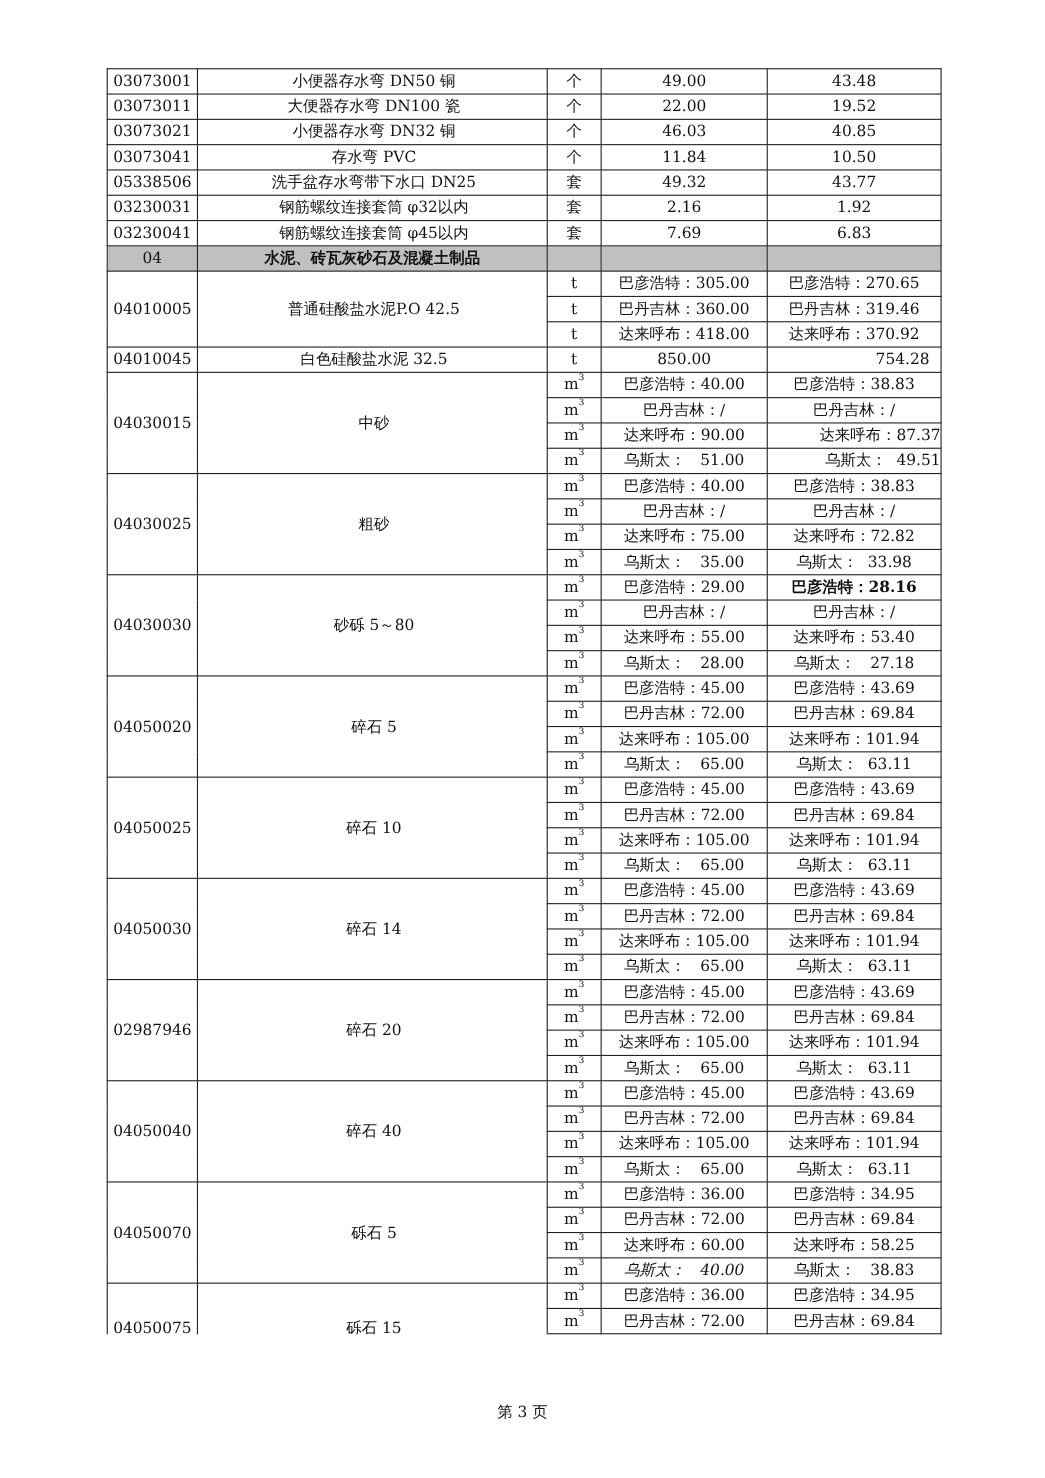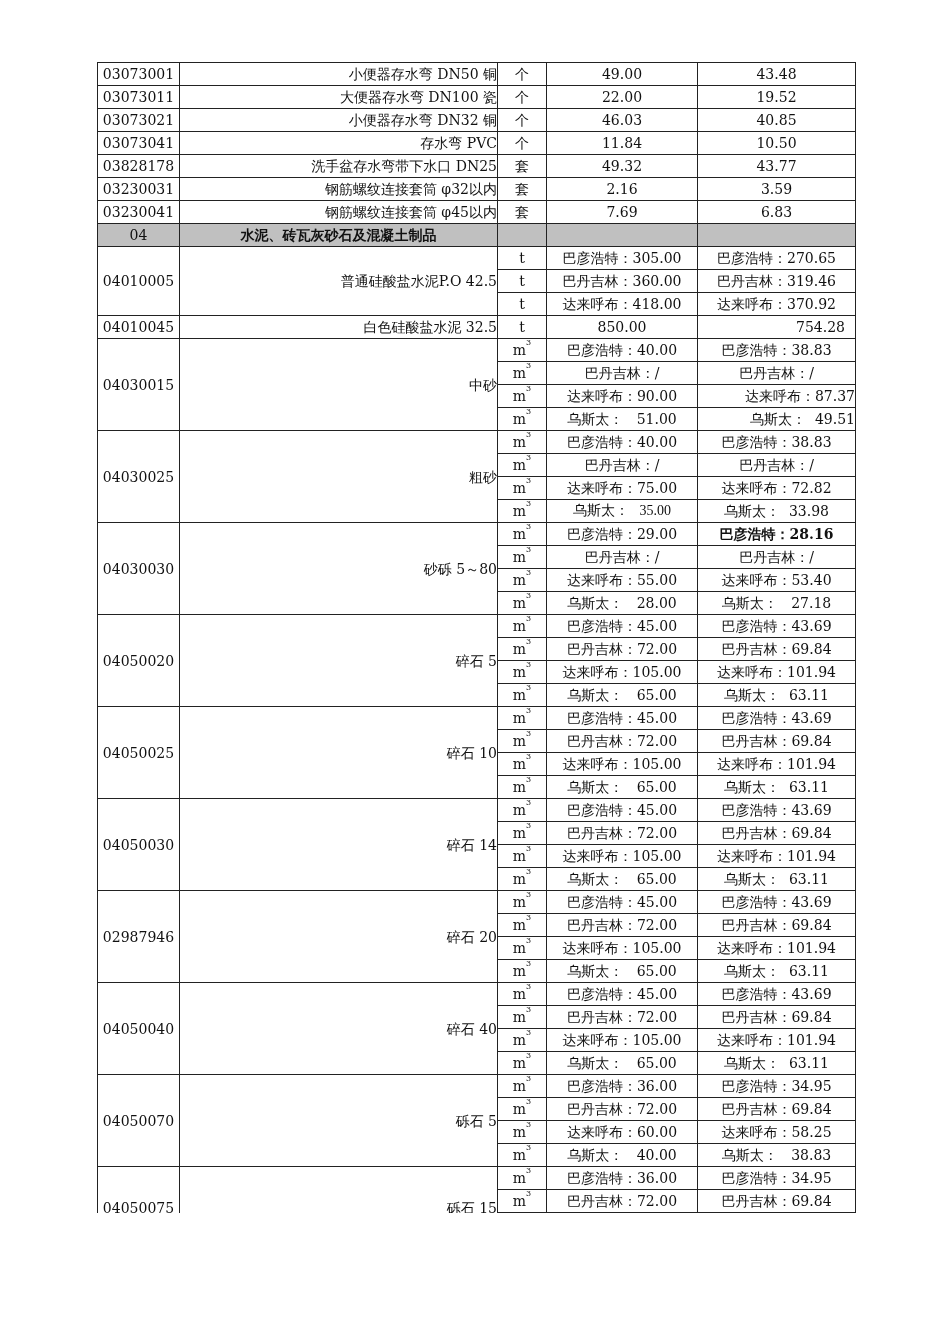--- a/index.html
+++ b/index.html
@@ -4,21 +4,21 @@
 <style>
   html, body { margin:0; padding:0; background:#ffffff; }
   body { width:950px; height:1344px; position:relative; overflow:hidden;
          font-family:"DejaVu Serif","Liberation Serif",serif; color:#111; }
   .page { position:absolute; left:0; top:0; width:950px; height:1344px; }
   table.sheet { position:absolute; left:97px; top:62px; border-collapse:collapse; table-layout:fixed; }
   table.sheet td { border:1px solid #222; height:22px; padding:0; font-size:14px; line-height:22px;
                    white-space:nowrap; overflow:hidden; }
   col.c1 { width:82px; } col.c2 { width:318px; } col.c3 { width:49px; } col.c4 { width:151px; } col.c5 { width:158px; }
   .code { text-align:center; font-size:14px; }
-  .name { text-align:right; padding-left:3px !important;margin-left:32px; }
+  .name { text-align:center; padding-left:3px !important;margin-left:32px; }
   .unit { text-align:center; font-size:13px; }
   .unit-top { vertical-align:top; line-height:12px; font-size:13px; }
   .val { text-align:center; }
   .val-r { text-align:right; padding-right:10px !important; }
   .val-shift { text-align:center; vertical-align:top; line-height:14px; }
   .val-low { text-align:center; vertical-align:bottom; line-height:24px; }
   tr.section td { background:#c0c0c0; font-weight:bold; }
   tr.section td.code { font-weight:normal; }
   sup { font-size:8px; vertical-align:top; line-height:8px; }
   .footer { position:absolute; left:0; width:950px; top:1275px; text-align:center; font-size:14px; }
@@ -58,32 +58,32 @@
           <td class="val">40.85</td>
         </tr>
         <tr>
           <td class="code">03073041</td>
           <td class="name">存水弯 PVC</td>
           <td class="unit-top unit">个</td>
           <td class="val">11.84</td>
           <td class="val">10.50</td>
         </tr>
         <tr>
-          <td class="code">03828178</td>
+          <td class="code">05338506</td>
           <td class="name">洗手盆存水弯带下水口 DN25</td>
           <td class="unit-top unit">套</td>
           <td class="val">49.32</td>
           <td class="val">43.77</td>
         </tr>
         <tr>
           <td class="code">03230031</td>
           <td class="name">钢筋螺纹连接套筒  φ32以内</td>
           <td class="unit-top unit">套</td>
           <td class="val">2.16</td>
-          <td class="val">3.59</td>
+          <td class="val">1.92</td>
         </tr>
         <tr>
           <td class="code">03230041</td>
           <td class="name">钢筋螺纹连接套筒  φ45以内</td>
           <td class="unit-top unit">套</td>
           <td class="val">7.69</td>
           <td class="val">6.83</td>
         </tr>
         <tr class="section">
           <td class="code">04</td>
@@ -150,21 +150,21 @@
           <td class="val" style="white-space: pre;">巴丹吉林：/</td>
           <td class="val" style="white-space: pre;">巴丹吉林：/</td>
         </tr>
         <tr>
           <td class="unit"><span>m</span><sup>3</sup></td>
           <td class="val" style="white-space: pre;">达来呼布：75.00</td>
           <td class="val" style="white-space: pre;">达来呼布：72.82</td>
         </tr>
         <tr>
           <td class="unit"><span>m</span><sup>3</sup></td>
-          <td class="val" style="white-space: pre; font-family: Liberation Serif, serif;">乌斯太：   35.00</td>
+          <td class="val" style="white-space: pre;">乌斯太：   35.00</td>
           <td class="val" style="white-space: pre;">乌斯太：  33.98</td>
         </tr>
         <tr>
           <td class="code" rowspan="4">04030030</td>
           <td class="name" rowspan="4">砂砾 5～80</td>
           <td class="unit"><span>m</span><sup>3</sup></td>
           <td class="val-shift" style="white-space: pre; margin-left: 44px;">巴彦浩特：29.00</td>
           <td class="val-low" style="white-space: pre; font-weight: bold;">巴彦浩特：28.16</td>
         </tr>
         <tr>
@@ -304,30 +304,31 @@
           <td class="val" style="white-space: pre;">巴丹吉林：72.00</td>
           <td class="val" style="white-space: pre;">巴丹吉林：69.84</td>
         </tr>
         <tr>
           <td class="unit"><span>m</span><sup>3</sup></td>
           <td class="val" style="white-space: pre;">达来呼布：60.00</td>
           <td class="val" style="white-space: pre;">达来呼布：58.25</td>
         </tr>
         <tr>
           <td class="unit"><span>m</span><sup>3</sup></td>
-          <td class="val" style="white-space: pre;">乌斯太：   40.00</td>
+          <td class="val" style="white-space: pre; font-style: italic;">乌斯太：   40.00</td>
           <td class="val" style="white-space: pre;">乌斯太：   38.83</td>
         </tr>
         <tr>
           <td class="code" rowspan="2" style="vertical-align: bottom; line-height: 10px; border-bottom: none; text-align: center;">04050075</td>
           <td class="name" rowspan="2" style="vertical-align: bottom; line-height: 10px; border-bottom: none;">砾石 15</td>
           <td class="unit"><span>m</span><sup>3</sup></td>
           <td class="val-shift" style="white-space: pre;">巴彦浩特：36.00</td>
           <td class="val-low" style="white-space: pre;">巴彦浩特：34.95</td>
         </tr>
         <tr>
           <td class="unit"><span>m</span><sup>3</sup></td>
           <td class="val" style="white-space: pre;">巴丹吉林：72.00</td>
           <td class="val" style="white-space: pre;">巴丹吉林：69.84</td>
         </tr>
       </tbody>
 </table>
+<div class="footer">第 3 页</div>
 </div>
 
 </body></html>

